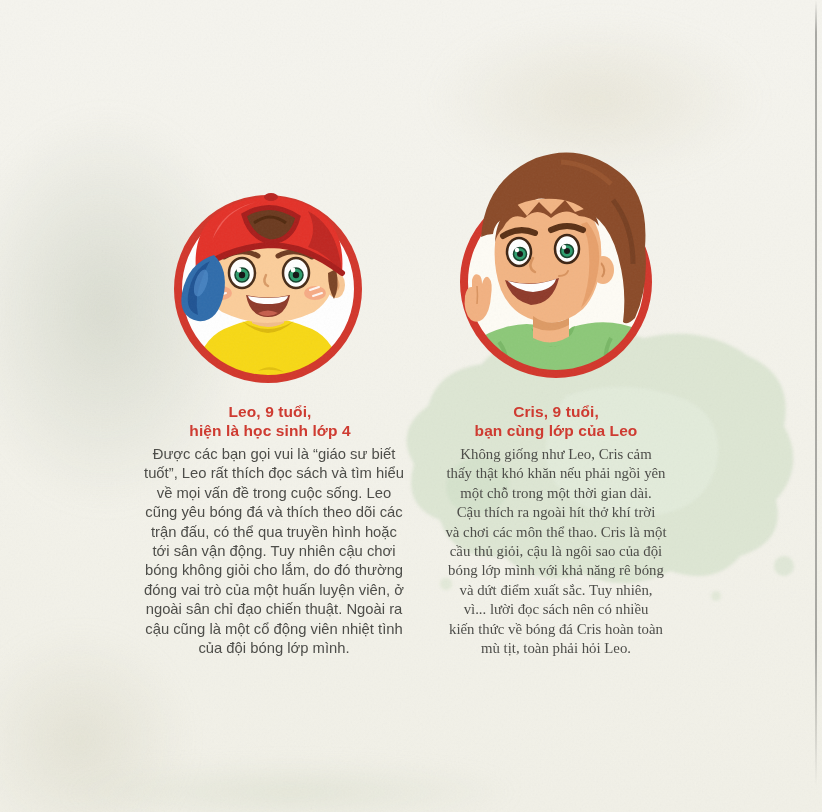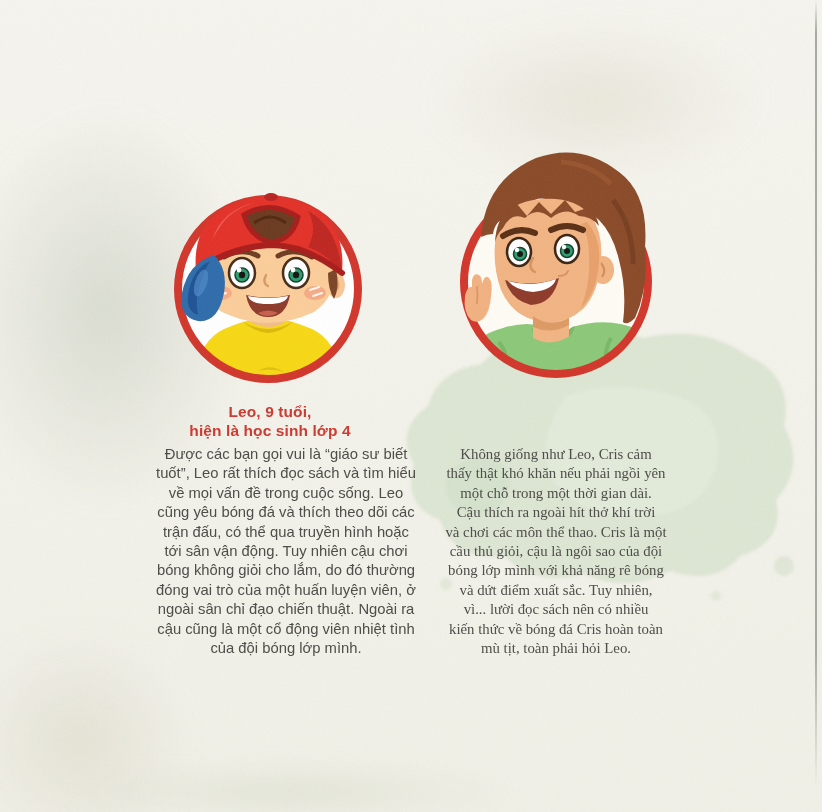--- a/index.html
+++ b/index.html
@@ -56,21 +56,21 @@
     color:#cf382e;letter-spacing:0.1px;
   }
   .heading-leo{left:116px;}
   .heading-cris{left:402px;}
   .char-desc{
     position:absolute;top:445px;width:308px;
     text-align:center;white-space:pre-line;
     font-weight:400;font-size:14.8px;line-height:19.4px;
     color:#4b4b47;
   }
-  .desc-leo{left:132px;text-align:center;}
+  .desc-leo{left:120px;text-align:center;}
   .desc-cris{left:402px;font-family:Liberation Serif, serif;}
 </style>
 </head>
 <body>
 
 <div class="page">
 
   <div class="wash wash-topleft"></div>
   <div class="wash wash-topcenter"></div>
   <div class="wash wash-bottomleft"></div>
@@ -196,20 +196,22 @@
         <path d="M118 134 q7 0 9 -5" stroke="#d8935e" stroke-width="2" fill="none" stroke-linecap="round"></path>
       </g>
       <path d="M92 174 Q108 186 128 176 L128 196 Q110 206 92 198 Z" fill="#f2b483"></path>
       <path d="M92 174 Q108 186 128 176 L128 183 Q110 193 92 185 Z" fill="#dd9a64"></path>
       <path d="M86 192 Q110 210 134 190 Q130 202 112 205 Q94 203 86 192 Z" fill="#8cc878"></path>
     </g>
   </svg>
 
   <div class="char-heading heading-leo">Leo, 9 tuổi,
 hiện là học sinh lớp 4</div>
+  <div class="char-heading heading-cris">Cris, 9 tuổi,
+bạn cùng lớp của Leo</div>
 
   <div class="char-desc desc-leo">Được các bạn gọi vui là “giáo sư biết
 tuốt”, Leo rất thích đọc sách và tìm hiểu
 về mọi vấn đề trong cuộc sống. Leo
 cũng yêu bóng đá và thích theo dõi các
 trận đấu, có thể qua truyền hình hoặc
 tới sân vận động. Tuy nhiên cậu chơi
 bóng không giỏi cho lắm, do đó thường
 đóng vai trò của một huấn luyện viên, ở
 ngoài sân chỉ đạo chiến thuật. Ngoài ra

